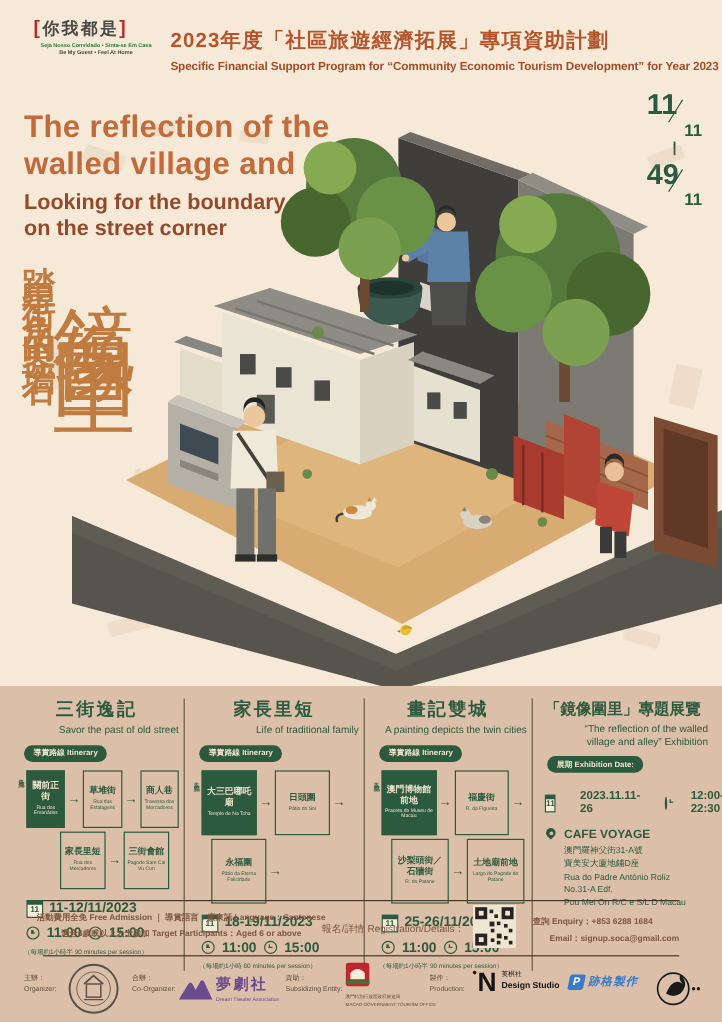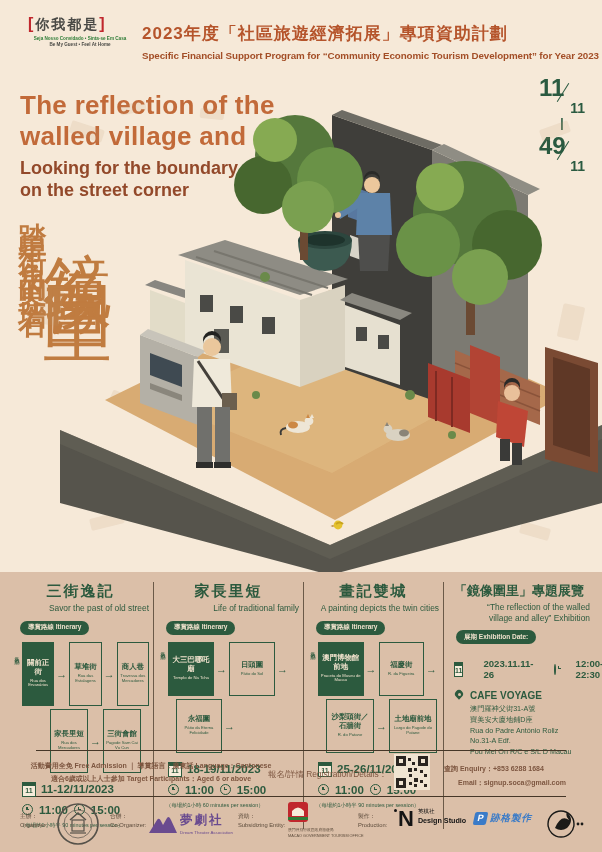--- a/index.html
+++ b/index.html
@@ -50,21 +50,21 @@
   .col-ten{text-align:right;font-size:8.4px;font-weight:normal;color:#2c5a3e;margin-top:2px;line-height:1.25}
   .badge{display:inline-block;background:#2c5a3e;color:#f0e2cd;font-size:6.5px;font-weight:bold;
     padding:2.5px 8px;border-radius:8px;margin:7px 0 4px 8px}
   .route-row{display:flex;align-items:center;margin:3px 0 3px 2px}
   .route-row.ind1{margin-left:38px}
   .route-row.ind2{margin-left:18px}
   .meet{writing-mode:vertical-rl;font-size:5px;color:#2c5a3e;letter-spacing:1px;margin-right:2px;height:44px}
   .stop{box-sizing:border-box;border:1px solid #2c5a3e;color:#2c5a3e;display:flex;flex-direction:column;
     align-items:center;justify-content:center;text-align:center;padding:1px;background:transparent}
   .stop.hl{background:#2c5a3e;color:#f0e2cd}
-  .s38{width:38px;height:64px}.s44{width:46px;height:54px}.s48{width:48px;height:54px}
+  .s38{width:38px;height:48px}.s44{width:46px;height:54px}.s48{width:48px;height:54px}
   .stop .cn{font-size:7.4px;font-weight:bold;line-height:1.2}
   .stop .lt{font-size:4.2px;margin-top:2px;line-height:1.15}
   .arr{color:#2c5a3e;font-size:11px;font-weight:bold;padding:0 2px}
   .date-row{display:flex;align-items:center;gap:5px;margin:9px 0 0 10px;font-size:11.5px;font-weight:bold;color:#2c5a3e}
   .cal{box-sizing:border-box;width:14px;height:15px;background:#f6ecda;border:1px solid #2c5a3e;
     border-top:4.5px solid #2c5a3e;font-size:7px;font-weight:bold;color:#2c5a3e;text-align:center;line-height:9px}
   .time-row{display:flex;align-items:center;gap:6px;margin:7px 0 0 10px;font-size:11.5px;font-weight:bold;color:#2c5a3e}
   .clk{box-sizing:border-box;width:11px;height:11px;border:1.4px solid #2c5a3e;border-radius:50%;position:relative;display:inline-block}
   .clk::before{content:"";position:absolute;left:3.4px;top:1.6px;width:1.2px;height:3.2px;background:#2c5a3e}
   .clk::after{content:"";position:absolute;left:3.4px;top:3.6px;width:3px;height:1.2px;background:#2c5a3e}

